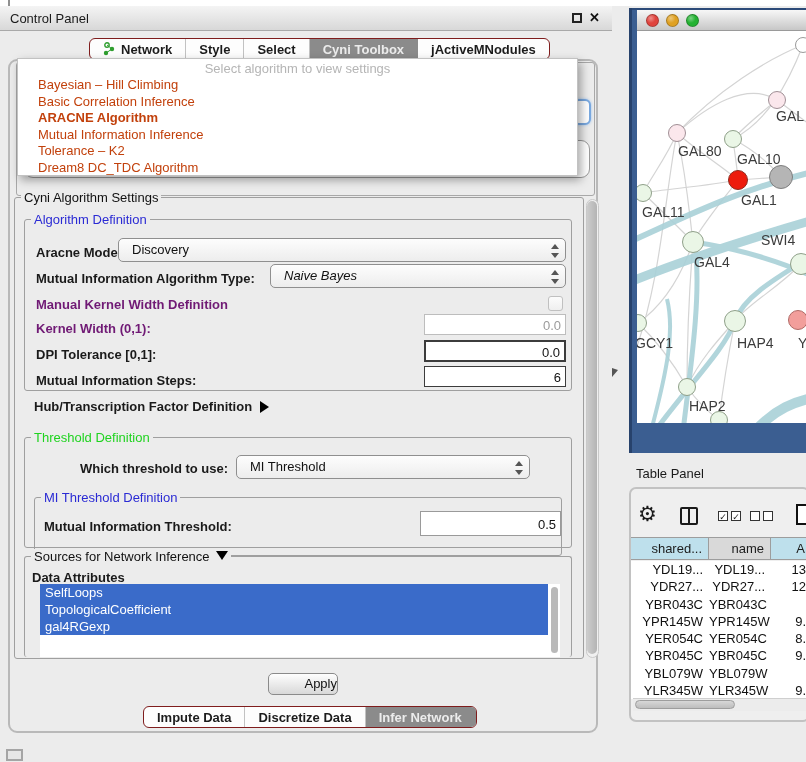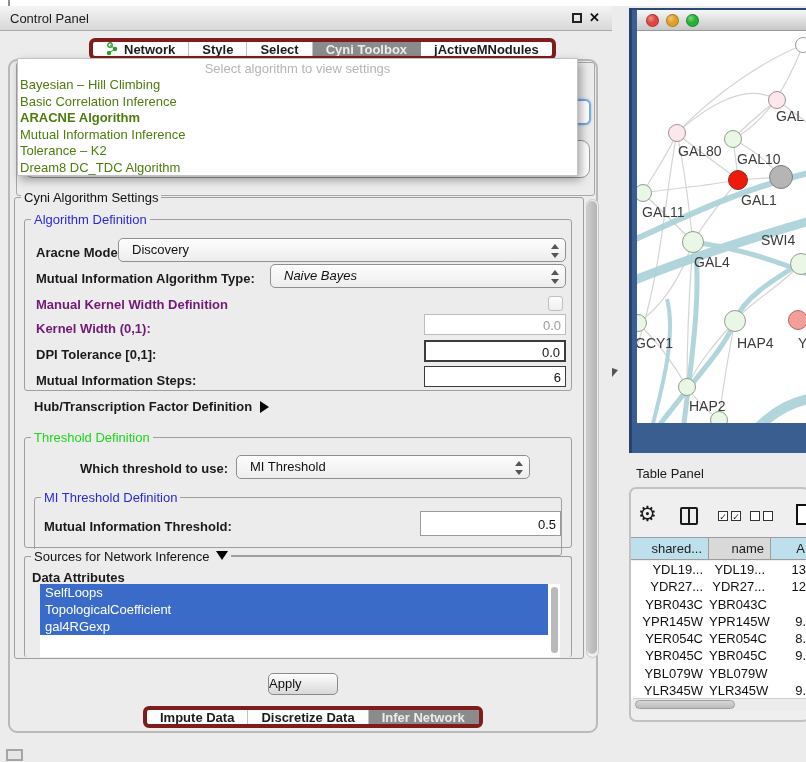--- a/index.html
+++ b/index.html
@@ -14,21 +14,21 @@
   .toptick { left:8px; top:0; width:2px; height:6px; background:#909090; }
 
   
   .cp-titlebar { left:0; top:6px; width:612px; height:25px;
     background:linear-gradient(#f4f4f4,#d8d8d8); border-bottom:1px solid #a9a9a9; }
   .cp-title { left:10px; top:11px; font-size:13px; color:#1a1a1a; }
   .float-btn { left:572px; top:13px; width:10px; height:10px; border:2px solid #222; background:transparent; }
   .close-btn { left:589px; top:10px; font-size:13px; font-weight:bold; color:#111; }
 
   
-  .seg-bar { display:flex; height:22px; border:4px solid #7f1d1d; border-radius:6px;
+  .seg-bar { display:flex; height:22px; border:1px solid #7f1d1d; border-radius:6px;
     background:#fdfdfd; overflow:hidden; }
   .seg { display:flex; align-items:center; padding:0 13px; font-weight:bold; color:#1c1c1c;
     border-right:1px solid #c2c2c2; white-space:nowrap; }
   .seg:last-child { border-right:none; }
   .seg.sel { background:#8b8b8b; color:#ececec; border-right:1px solid #8b8b8b; }
   .top-tabs { left:89px; top:38px; }
   .bottom-tabs { left:143px; top:706px; }
   .net-ic { width:13px; height:14px; margin-right:5px; }
 
   
@@ -39,21 +39,21 @@
   .hid-group { left:16px; top:62px; width:579px; height:134px; border:1px solid #a8a8a8; border-radius:3px; }
   .hid-combo { left:24px; top:140px; width:566px; height:38px; background:#fff;
     border:1px solid #9a9a9a; border-radius:9px; }
   .hid-focus { left:573px; top:99px; width:18px; height:26px; background:#fff;
     border:2px solid #7aa9e0; border-radius:6px; box-shadow:0 0 3px #9cc3ef; }
 
   
   .popup { left:17px; top:58px; width:561px; height:118px; background:#fff;
     border:1px solid #c2c2c2; box-shadow:3px 4px 9px rgba(0,0,0,0.35); overflow:hidden; }
   .pop-ph { height:18px; text-align:center; color:#b5b5b5; padding-top:2px; }
-  .pop-item { height:16.6px; line-height:16.6px; padding-left:2px; color:#4d7c0f; }
+  .pop-item { height:16.6px; line-height:16.6px; padding-left:20px; color:#c2410c; }
   .pop-item.b { font-weight:bold; }
 
   
   .group { position:absolute; border:1px solid #9f9f9f; border-radius:3px; }
   .legend { position:absolute; top:-8px; left:6px; background:#ececec; padding:0 3px; white-space:nowrap; }
   .legend.blue { color:#2a2ad4; }
   .legend.green { color:#1fd31f; }
 
   .lbl { position:absolute; font-weight:bold; color:#1a1a1a; white-space:nowrap; }
   .lbl.dis { color:#701a75; }
@@ -82,21 +82,21 @@
   .attr-list { left:40px; top:584px; width:520px; height:73px; background:#fff; overflow:hidden; }
   .attr-item { width:508px; height:17px; line-height:17px; padding-left:5px; color:#fff; background:#3a6bc9; }
   .attr-thumb { left:551px; top:587px; width:7px; height:66px; background:#b9b9b9; border-radius:4px; }
 
   
   .sb-track { left:586px; top:199px; width:13px; height:459px; background:#f0f0f0;
     border:1px solid #c9c9c9; border-radius:7px; }
   .sb-thumb { left:587px; top:201px; width:10px; height:453px; background:linear-gradient(90deg,#cdcdcd,#b4b4b4); border-radius:6px; }
 
   .apply-btn { left:268px; top:673px; width:70px; height:22px; border:1px solid #8a8a8a; border-radius:5px;
-    background:linear-gradient(#fefefe,#d8d8d8); text-align:left; line-height:20px; }
+    background:linear-gradient(#fefefe,#d8d8d8); text-align:right; line-height:20px; }
 
   .mini-sq { left:6px; top:749px; width:17px; height:12px; border:2px solid #a5a5a5; background:#e6e6e6; }
 
   
   .cursor { left:612px; top:368px; width:0; height:0; border-left:6px solid #555;
     border-top:2px solid transparent; border-bottom:7px solid transparent; }
 
   
   .net-frame { left:629px; top:8px; width:177px; height:445px; background:#3b5e91;
     box-shadow:inset 3px 0 0 #27426c, inset 0 2px 0 #2c4a78; }

